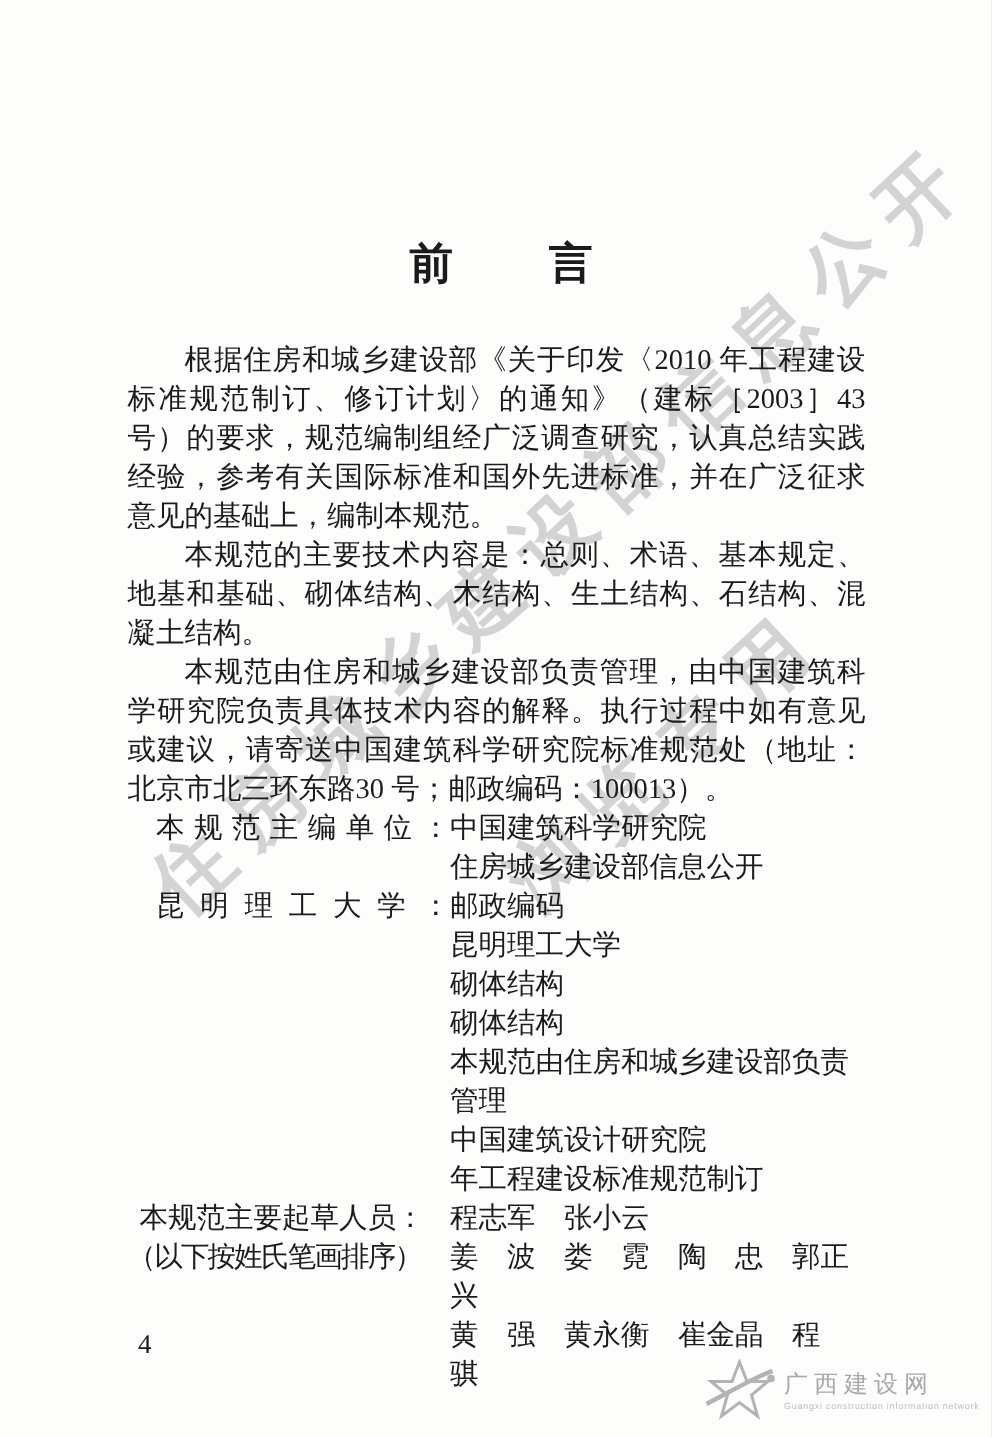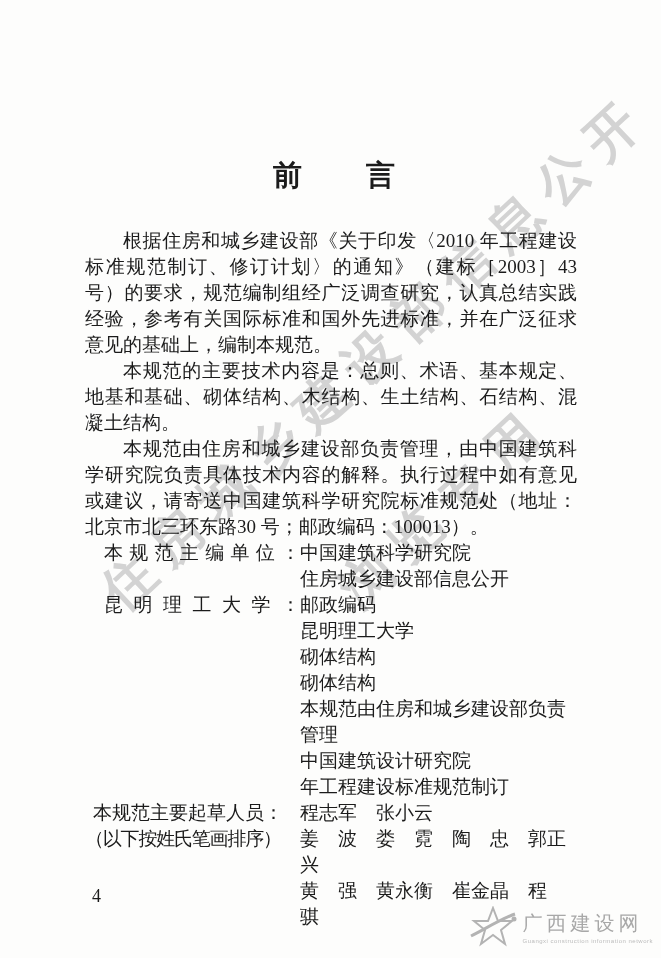--- a/index.html
+++ b/index.html
@@ -59,21 +59,21 @@
     position:absolute; left:92px; top:886px;
     font-size:18px; z-index:1;
   }
   .footer-logo {
     position:absolute; right:8px; bottom:10px;
     display:flex; align-items:center;
     color:#a2a2a2; z-index:1;
   }
   .footer-logo svg { display:block; margin-right:6px; }
   .logo-name {
-    font-size:20px; letter-spacing:4px; color:#a8a8a8;
+    font-size:16px; letter-spacing:4px; color:#a8a8a8;
     font-family:"Liberation Serif", serif;
   }
   .logo-tagline {
     font-size:6px; letter-spacing:.5px; color:#bcbcbc;
     font-family:"Liberation Sans", sans-serif;
     margin-top:1px; white-space:nowrap;
   }
 </style>
 </head>
 <body>

